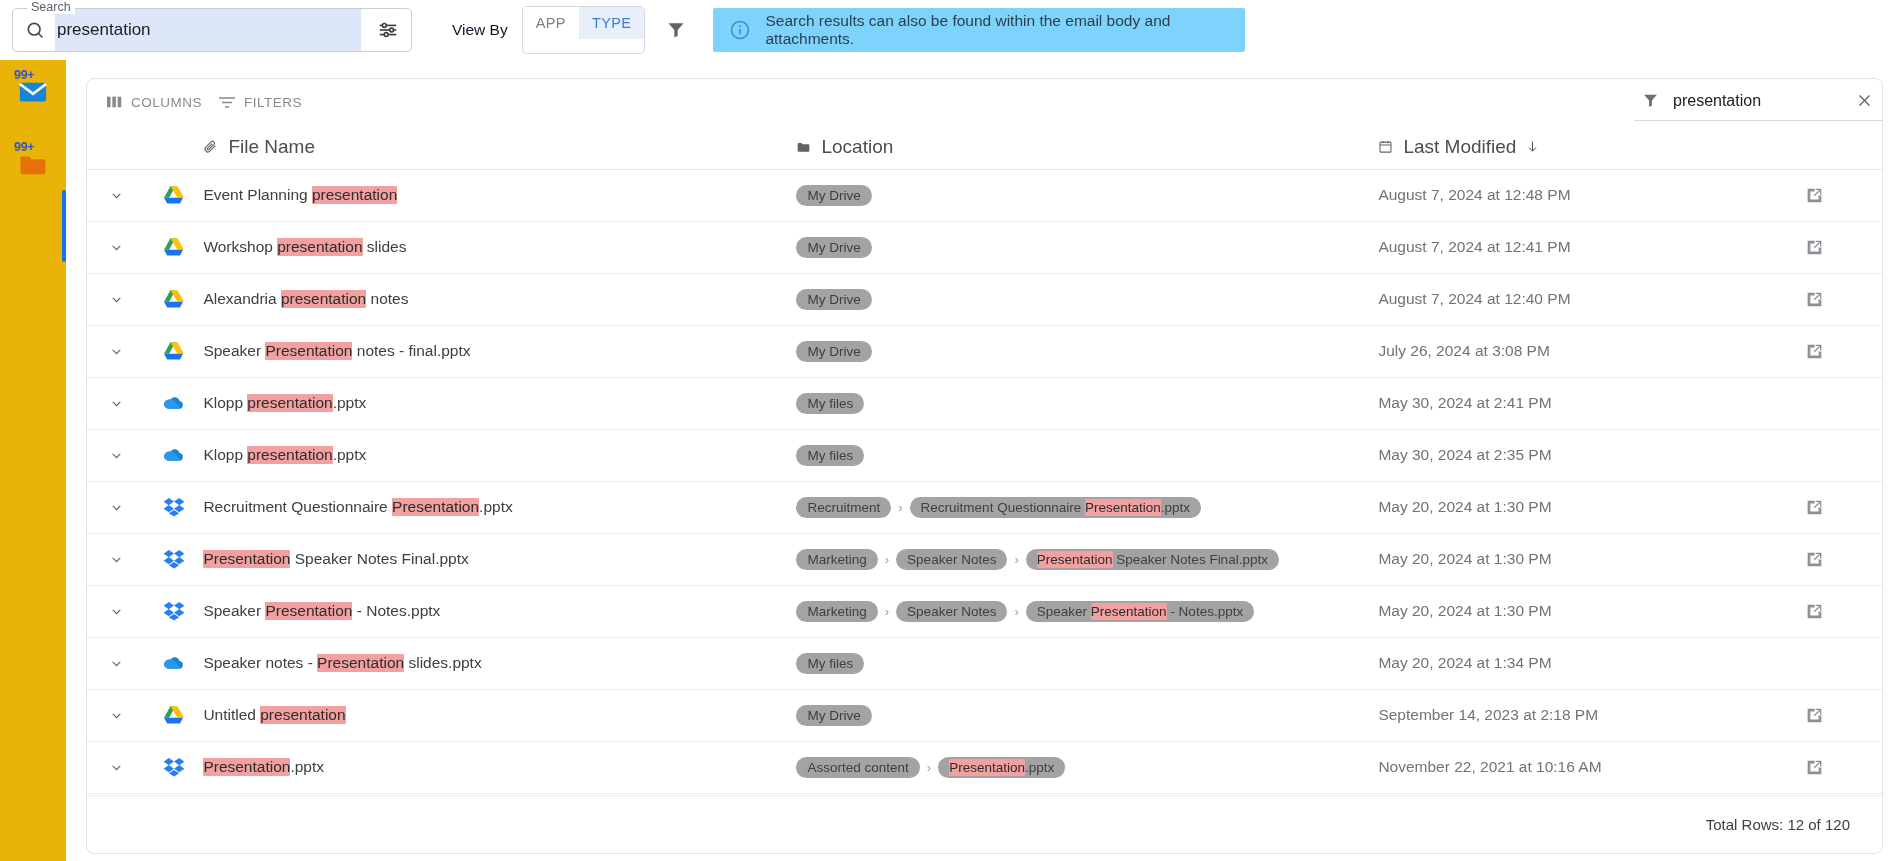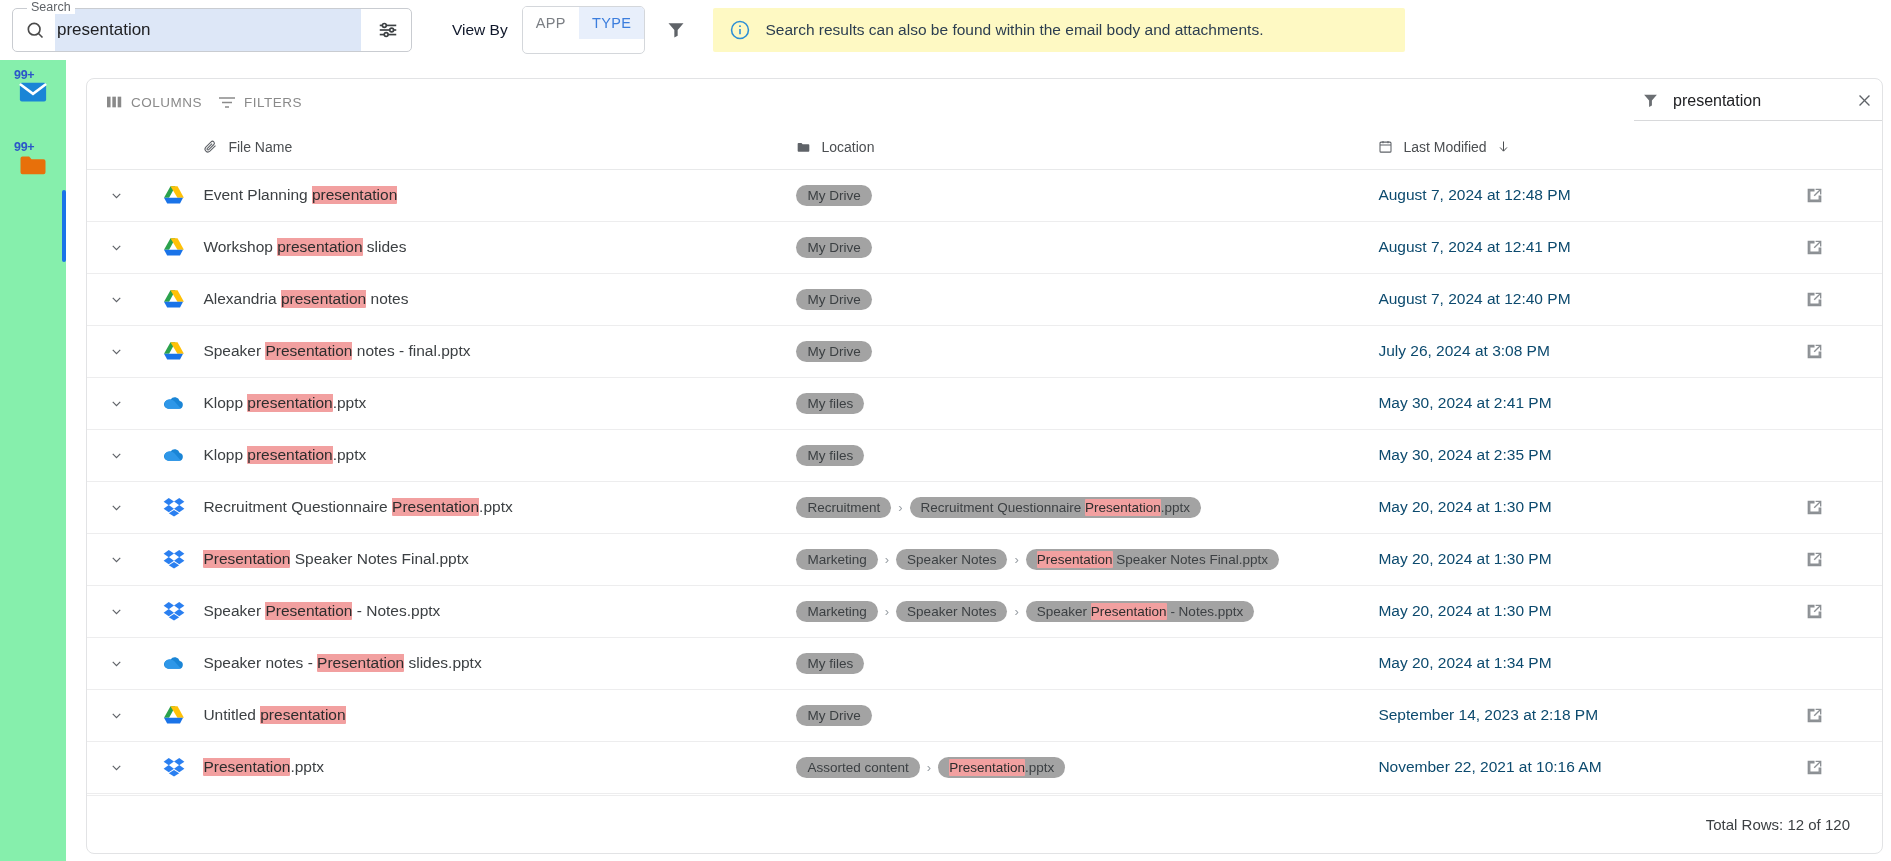--- a/index.html
+++ b/index.html
@@ -62,34 +62,34 @@
     color: #7b7f84; background: #fff; cursor: pointer;
   }
   .toggle-btn.active { color: #3b7ddd; background: #e8effb; }
   .funnel-btn {
     margin-left: 18px; width: 26px; height: 26px;
     display: flex; align-items: center; justify-content: center;
     cursor: pointer; color: #5f6368;
   }
   .info-banner {
     margin-left: 24px;
-    height: 44px; width: 692px;
-    background: #fef9c3;
+    height: 44px; width: 532px;
+    background: #7dd3fc;
     display: flex; align-items: center;
     padding: 0 16px;
     border-radius: 2px;
   }
   .info-icon { color: #2d8fd5; display:flex; align-items:center; margin-right: 14px;}
   .info-text { font-size: 15.5px; color: #2c3e50; }
 
   
   .rail {
     position: absolute; left: 0; top: 60px;
     width: 66px; height: 801px;
-    background: #86efac;
+    background: #eab308;
   }
   .rail-item {
     position: relative;
     width: 66px; height: 60px;
     display: flex; align-items: center; justify-content: center;
     cursor: pointer;
   }
   .rail-badge {
     position: absolute; top: 4px; left: 14px;
     font-size: 12.5px; font-weight: bold; color: #2c56c9;
@@ -134,21 +134,21 @@
   .chip-value {
     flex: 1; margin-left: 14px;
     font-size: 16px; color: #202124;
   }
   .chip-close { width: 28px; display: flex; justify-content: center; color: #5f6368; cursor: pointer; }
 
   
   table { width: 100%; border-collapse: collapse; table-layout: fixed; }
   thead th {
     height: 44px;
-    font-size: 14px; font-weight: normal; color: #4b4e51;
+    font-size: 19px; font-weight: normal; color: #4b4e51;
     text-align: left; vertical-align: middle;
     border-bottom: 1px solid #e8e9ea;
     padding: 0;
   }
   .th-inner { display: flex; align-items: center; }
   .th-inner .glyph { display:flex; align-items:center; margin-right: 10px; color:#5f6368;}
   .c-exp   { width: 52px; }
   .c-ico   { width: 52px; }
   .c-name  { width: 530px; }
   .c-loc   { width: 520px; }
@@ -165,21 +165,21 @@
   .fname { white-space: nowrap; overflow: hidden; }
   mark.hl { background: #f2a0a0; color: #2d2d2d; padding: 1px 0; border-radius: 1px; }
 
   .loc-wrap { display: flex; align-items: center; flex-wrap: nowrap; }
   .loc-chip {
     background: #a3a3a3; border-radius: 11px;
     padding: 3px 11px; font-size: 13.5px; color: #3c4043;
     white-space: nowrap;
   }
   .loc-sep { margin: 0 7px; color: #9aa0a6; font-size: 13px; }
-  .date-cell { font-size: 15.5px; color: #0c4a6e; }
+  .date-cell { font-size: 15.5px; color: #737373; }
   .act-cell { display: flex; align-items: center; justify-content: center; }
   .open-btn { cursor: pointer; color: #8c9094; display:flex; }
 
   .panel-footer {
     position: absolute; left: 0; bottom: 0;
     width: 100%; height: 58px;
     border-top: 1px solid #ededee;
     display: flex; align-items: center; justify-content: flex-end;
     padding-right: 32px;
     font-size: 15px; color: #3c4043;

